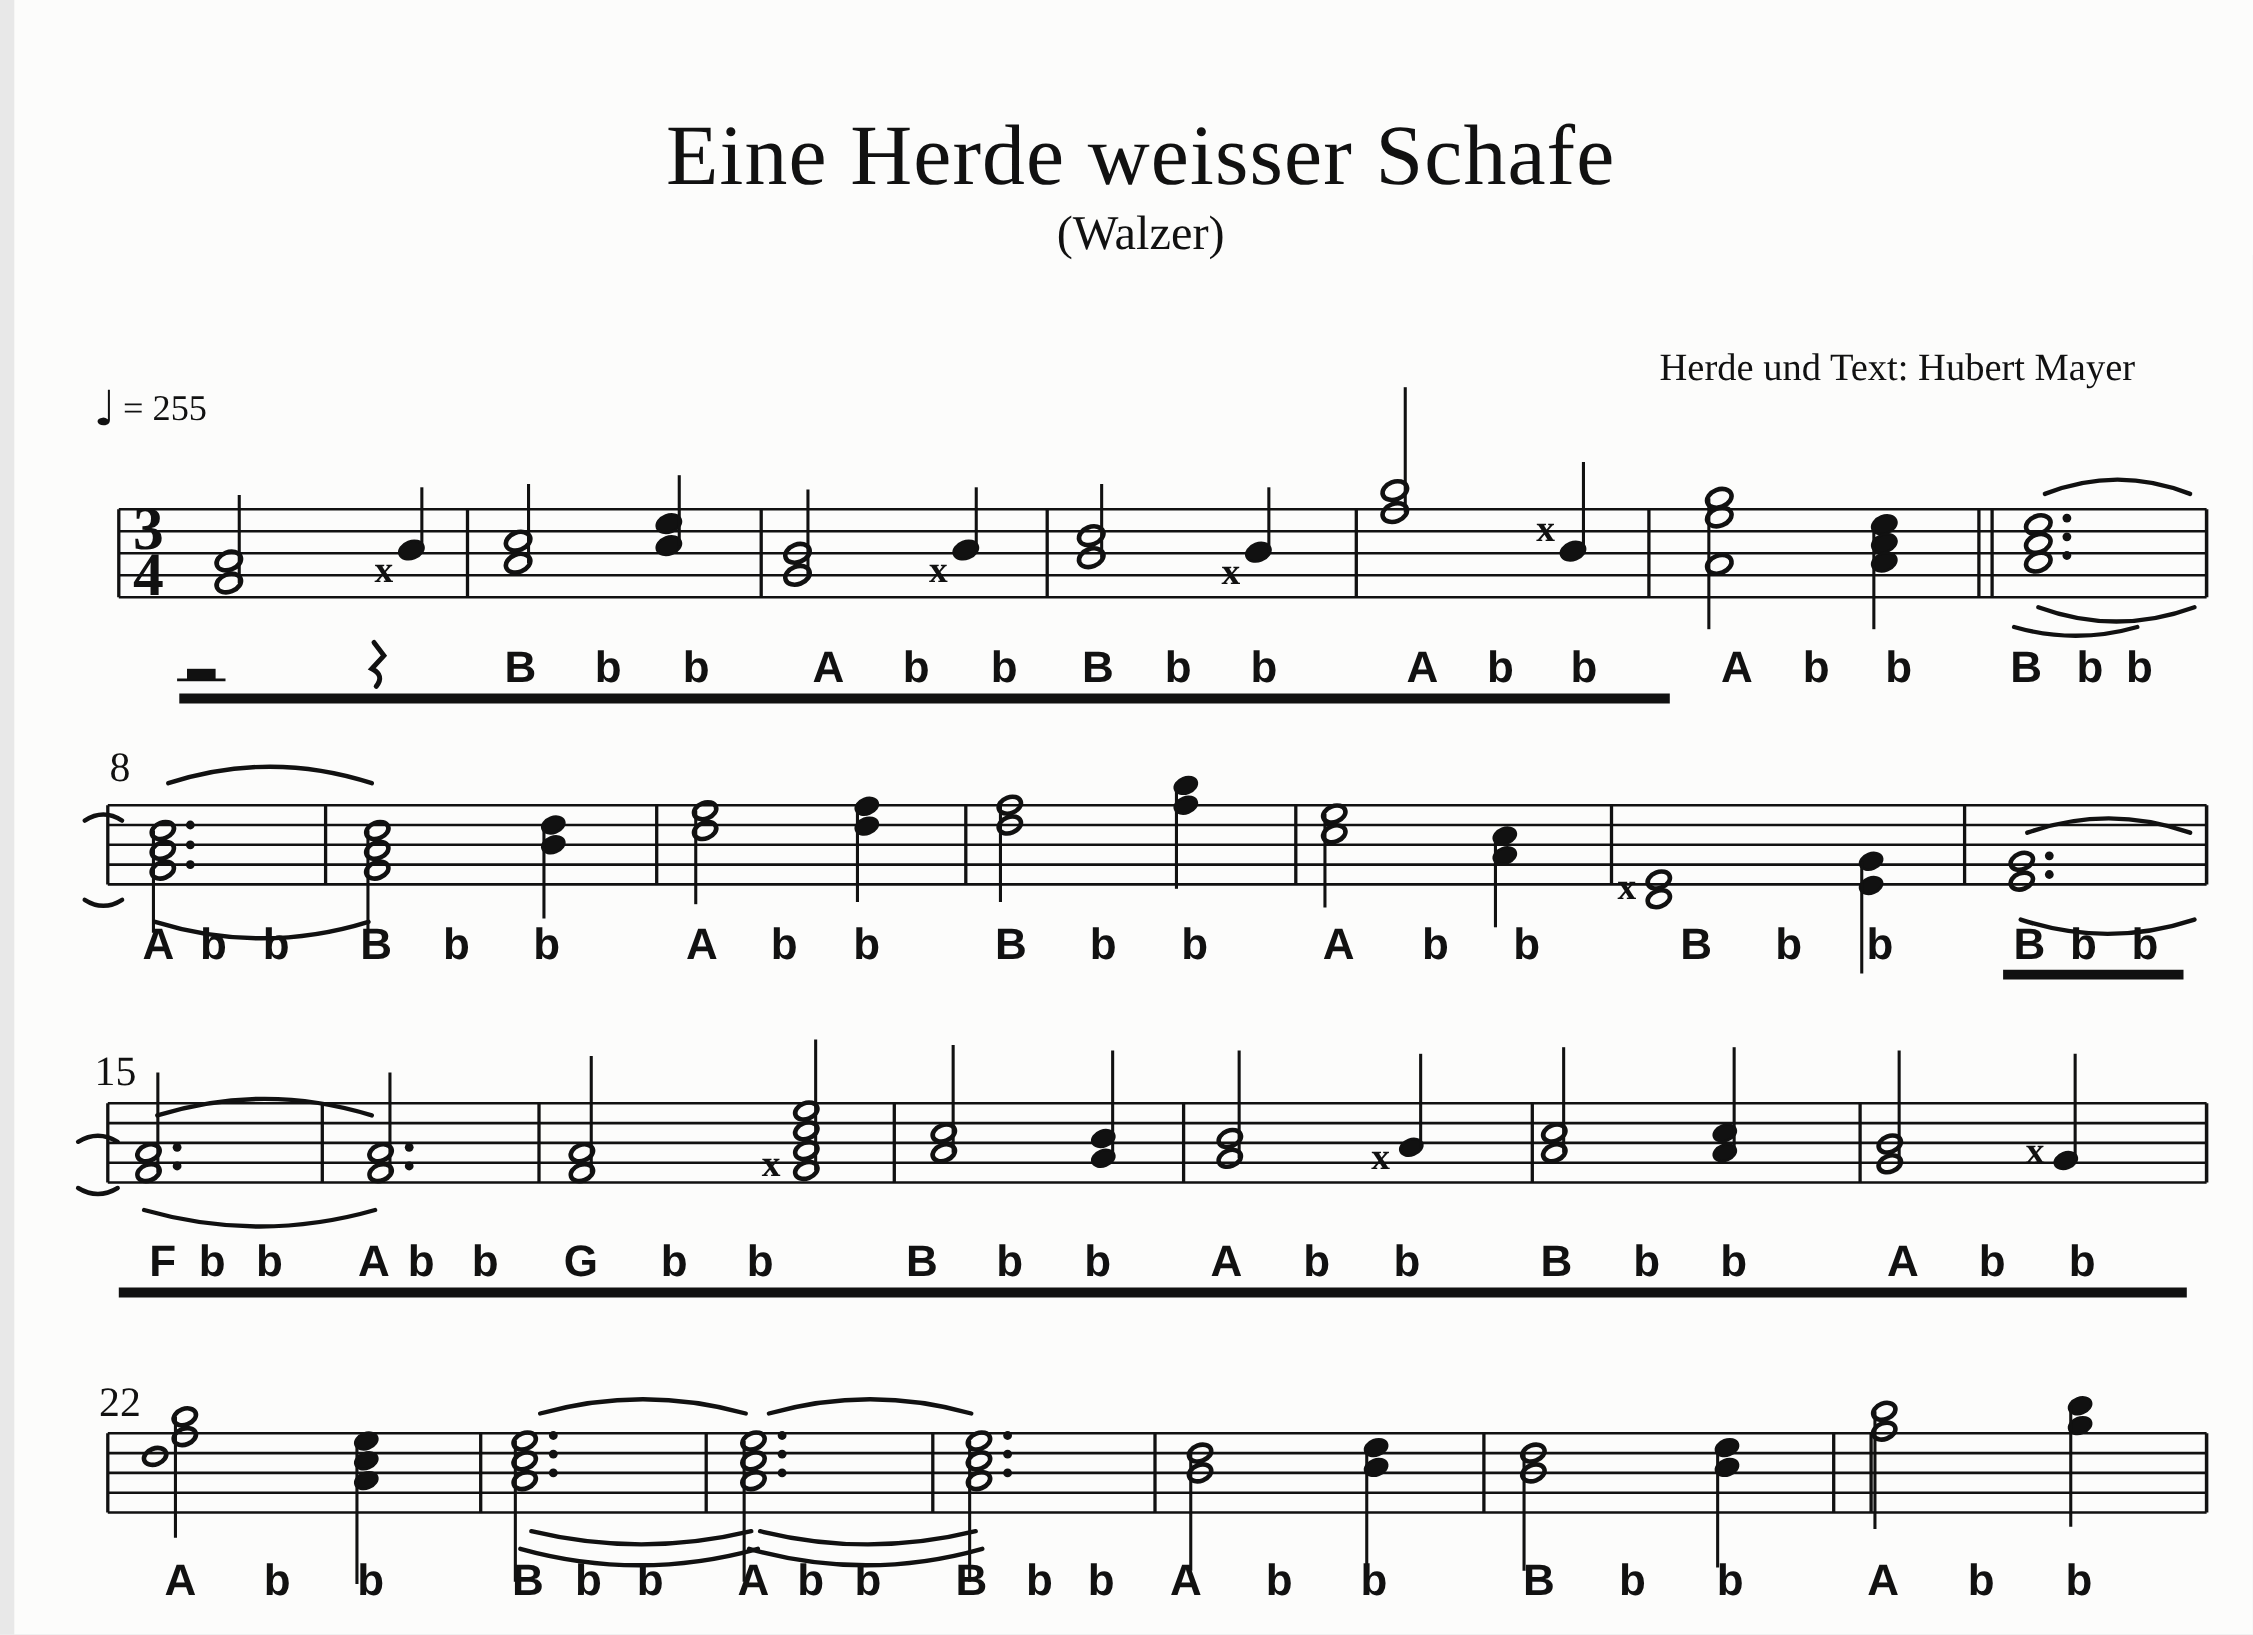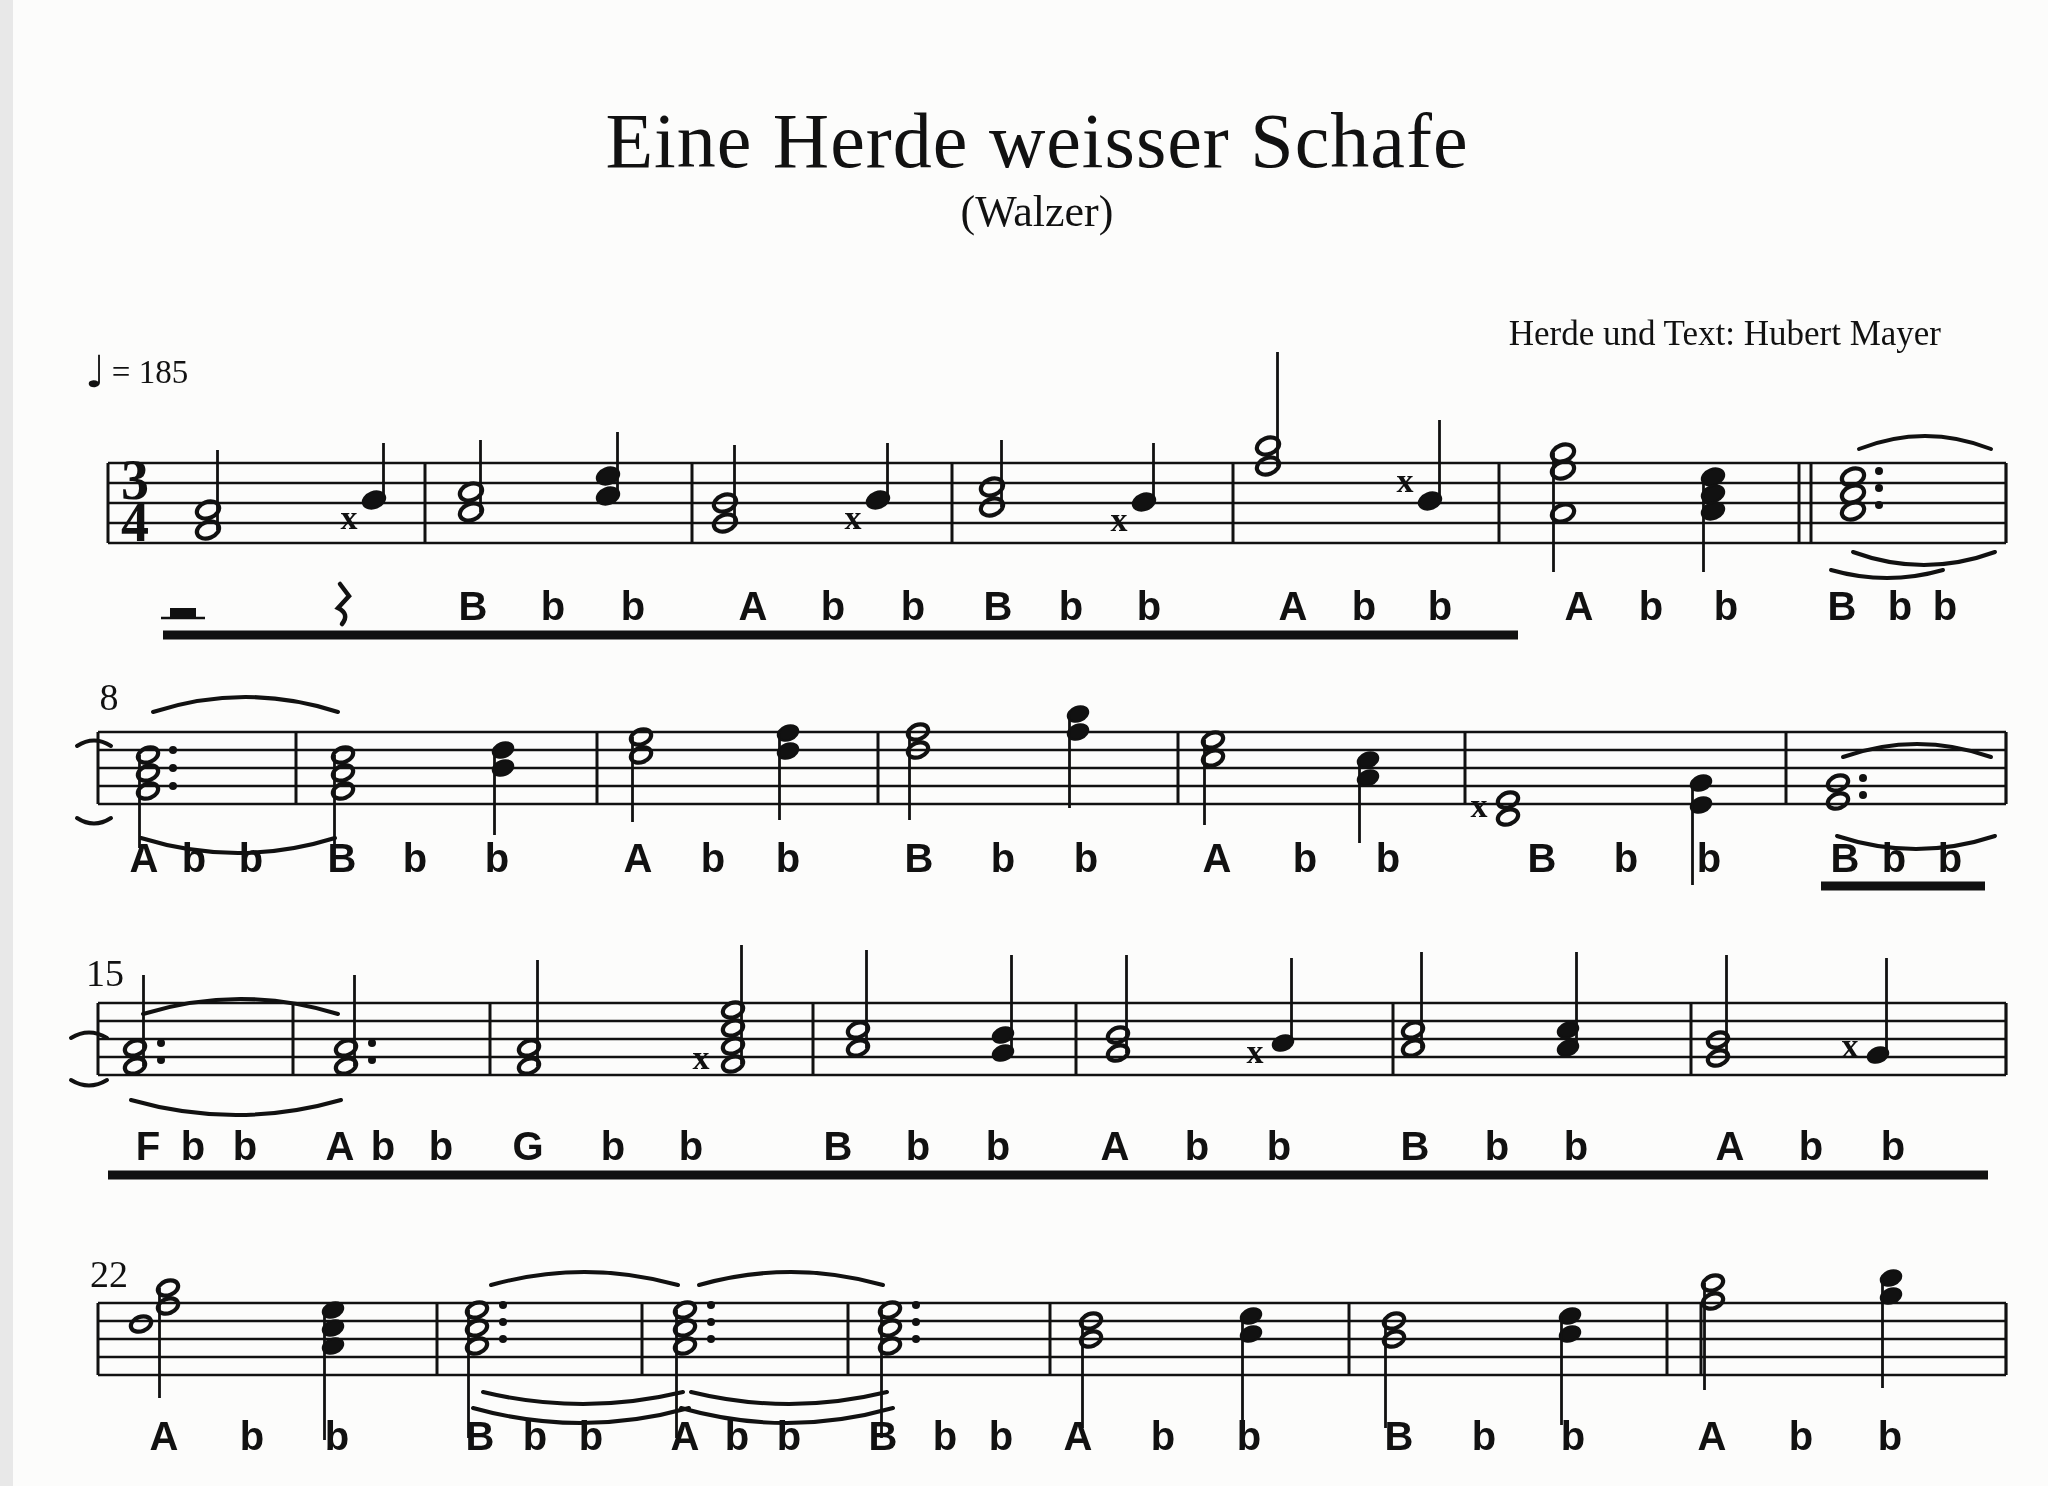--- a/index.html
+++ b/index.html
@@ -14,21 +14,21 @@
   svg{position:absolute;left:0;top:0;}
 </style>
 </head>
 <body>
 
 <div id="page">
   <div class="title">Eine Herde weisser Schafe</div>
   <div class="subtitle">(Walzer)</div>
   <div class="credit">Herde und Text: Hubert Mayer</div>
   <div class="tempo">
-    <span class="note">♩</span><span>= 185</span>
+    <span class="note">♩</span><span>= 255</span>
   </div>
   <svg id="score" width="2048" height="1486" viewBox="0 0 2048 1486">
       <g>
         <line x1="95" y1="463" x2="1993" y2="463" stroke="#111111" stroke-width="2.4"></line>
         <line x1="95" y1="483" x2="1993" y2="483" stroke="#111111" stroke-width="2.4"></line>
         <line x1="95" y1="503" x2="1993" y2="503" stroke="#111111" stroke-width="2.4"></line>
         <line x1="95" y1="523" x2="1993" y2="523" stroke="#111111" stroke-width="2.4"></line>
         <line x1="95" y1="543" x2="1993" y2="543" stroke="#111111" stroke-width="2.4"></line>
         <line x1="95" y1="463" x2="95" y2="543" stroke="#111111" stroke-width="3"></line>
         <line x1="1993" y1="463" x2="1993" y2="543" stroke="#111111" stroke-width="3.2"></line>

